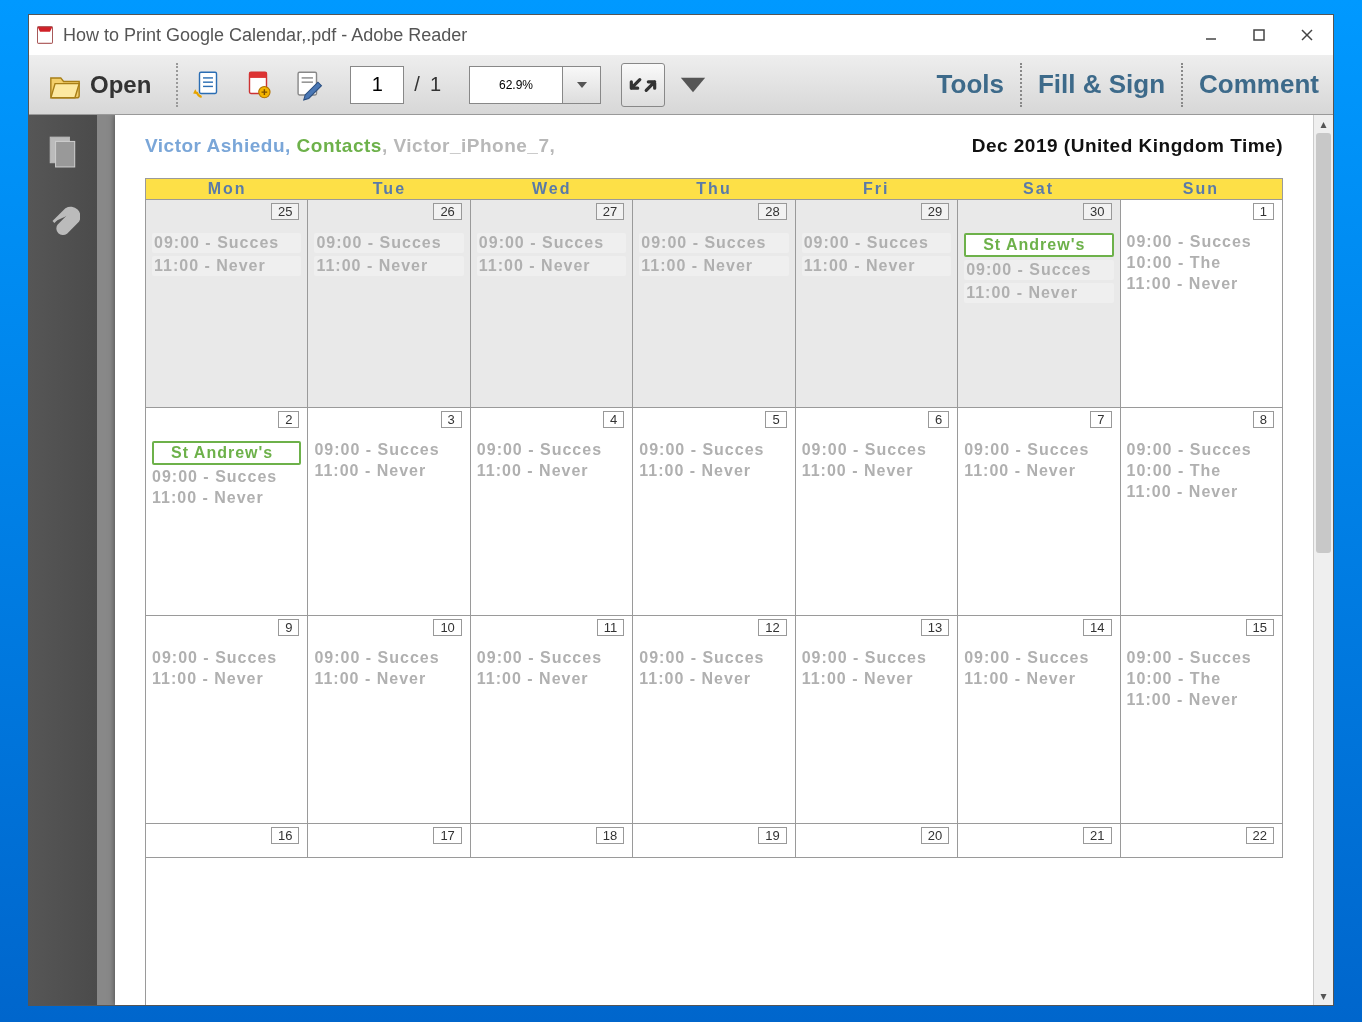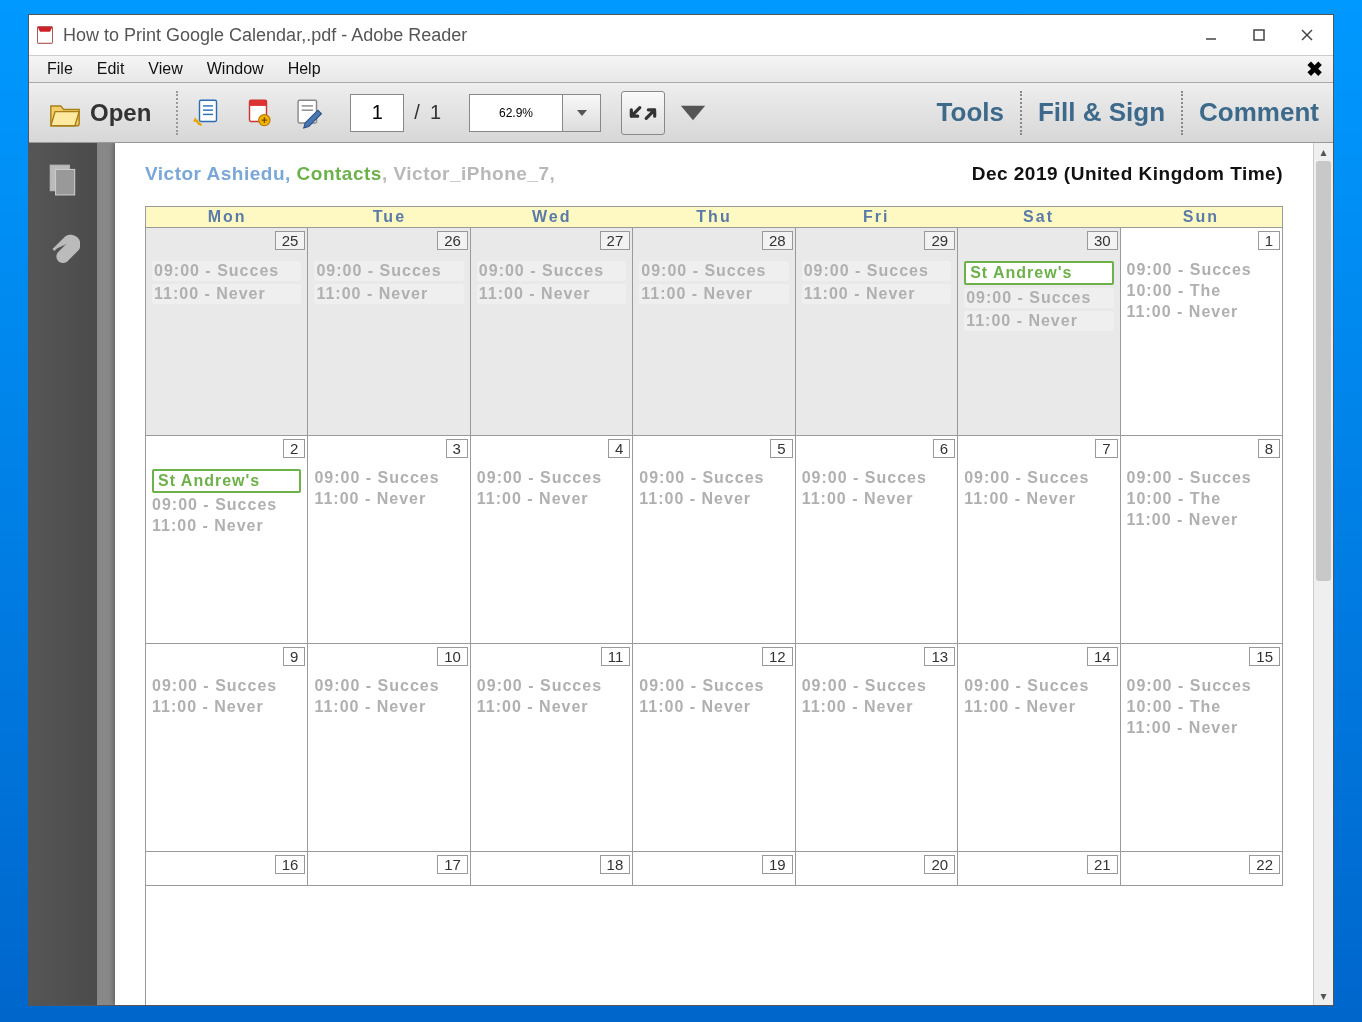--- a/index.html
+++ b/index.html
@@ -66,36 +66,36 @@
         box-shadow:0 0 6px rgba(0,0,0,.5);padding:20px 30px;overflow:hidden;
         font-family:Arial,sans-serif;}
   .cal-head{display:flex;justify-content:space-between;font-size:19px;font-weight:700;
             letter-spacing:.5px;margin-bottom:21px;}
   .cal-head .left span{margin-right:0;}
   .c-blue{color:#7aa6d8;}
   .c-green{color:#6db14a;}
   .c-grey{color:#b8b8b8;}
   .c-dgreen{color:#5a9a38;}
   .cal-title-right{color:#111;}
-  .dow-row{display:grid;grid-template-columns:repeat(7,1fr);background:#fef9c3;
+  .dow-row{display:grid;grid-template-columns:repeat(7,1fr);background:#fde047;
            border:1px solid #9a9a9a;margin-top:6px;}
   .dow{ text-align:center;font-size:16px;font-weight:700;color:#5a7aa8;padding:1px 0;
         letter-spacing:2px;}
   .cal-grid{display:grid;grid-template-columns:repeat(7,1fr);
             grid-auto-rows:208px;border-left:1px solid #9a9a9a;}
   .cell{border-right:1px solid #9a9a9a;border-bottom:1px solid #9a9a9a;position:relative;
         padding:30px 6px 4px;font-size:15px;}
   .cell.prev{background:#e9e9e9;}
-  .daynum{position:absolute;top:3px;right:2px;border:1px solid #999;padding:0 6px;
-          font-size:15px;background:#fff;color:#333;}
+  .daynum{position:absolute;top:3px;right:8px;border:1px solid #999;padding:0 6px;
+          font-size:13px;background:#fff;color:#333;}
   .cell.prev .daynum{background:#f2f2f2;}
   .ev{color:#b0b0b0;font-weight:700;letter-spacing:1px;margin:3px 0;white-space:nowrap;
       overflow:hidden;text-overflow:clip;font-size:16px;}
   .ev.bg{background:#efefef;border-radius:2px;padding:1px 2px;}
-  .ev.hol{border:2px solid #6db14a;color:#6db14a;background:#fff;padding:1px 4px;
+  .ev.hol{border:2px solid #6db14a;color:#6db14a;background:#fff;padding:1px 17px;
           border-radius:2px;}
 </style>
 </head>
 <body>
 
 <div class="window">
 
   <div class="titlebar">
     <span class="app-icon">
       <svg viewBox="0 0 24 24">
@@ -118,28 +118,20 @@
         </span>
       <span class="win-btn">
           <svg viewBox="0 0 14 14">
             <line x1="2" y1="2" x2="12" y2="12"></line>
             <line x1="12" y1="2" x2="2" y2="12"></line>
           </svg>
         </span>
     </div>
   </div>
 
-  <div class="menubar">
-    <span class="mi">File</span>
-    <span class="mi">Edit</span>
-    <span class="mi">View</span>
-    <span class="mi">Window</span>
-    <span class="mi">Help</span>
-    <span class="x-right">✖</span>
-  </div>
 
   <div class="toolbar">
     <div class="tb-btn open-btn">
       <svg viewBox="0 0 48 48">
         <path d="M4 14h14l4 5h22v20a3 3 0 0 1-3 3H7a3 3 0 0 1-3-3z" fill="#f3cf6b" stroke="#a87f17" stroke-width="2"></path>
         <path d="M10 22h34l-6 20H4z" fill="#fde9a0" stroke="#a87f17" stroke-width="2"></path>
       </svg>
       <span>Open</span>
     </div>
     <div style="width:0;height:44px;border-left:2px dotted #999;margin:0 8px"></div>

